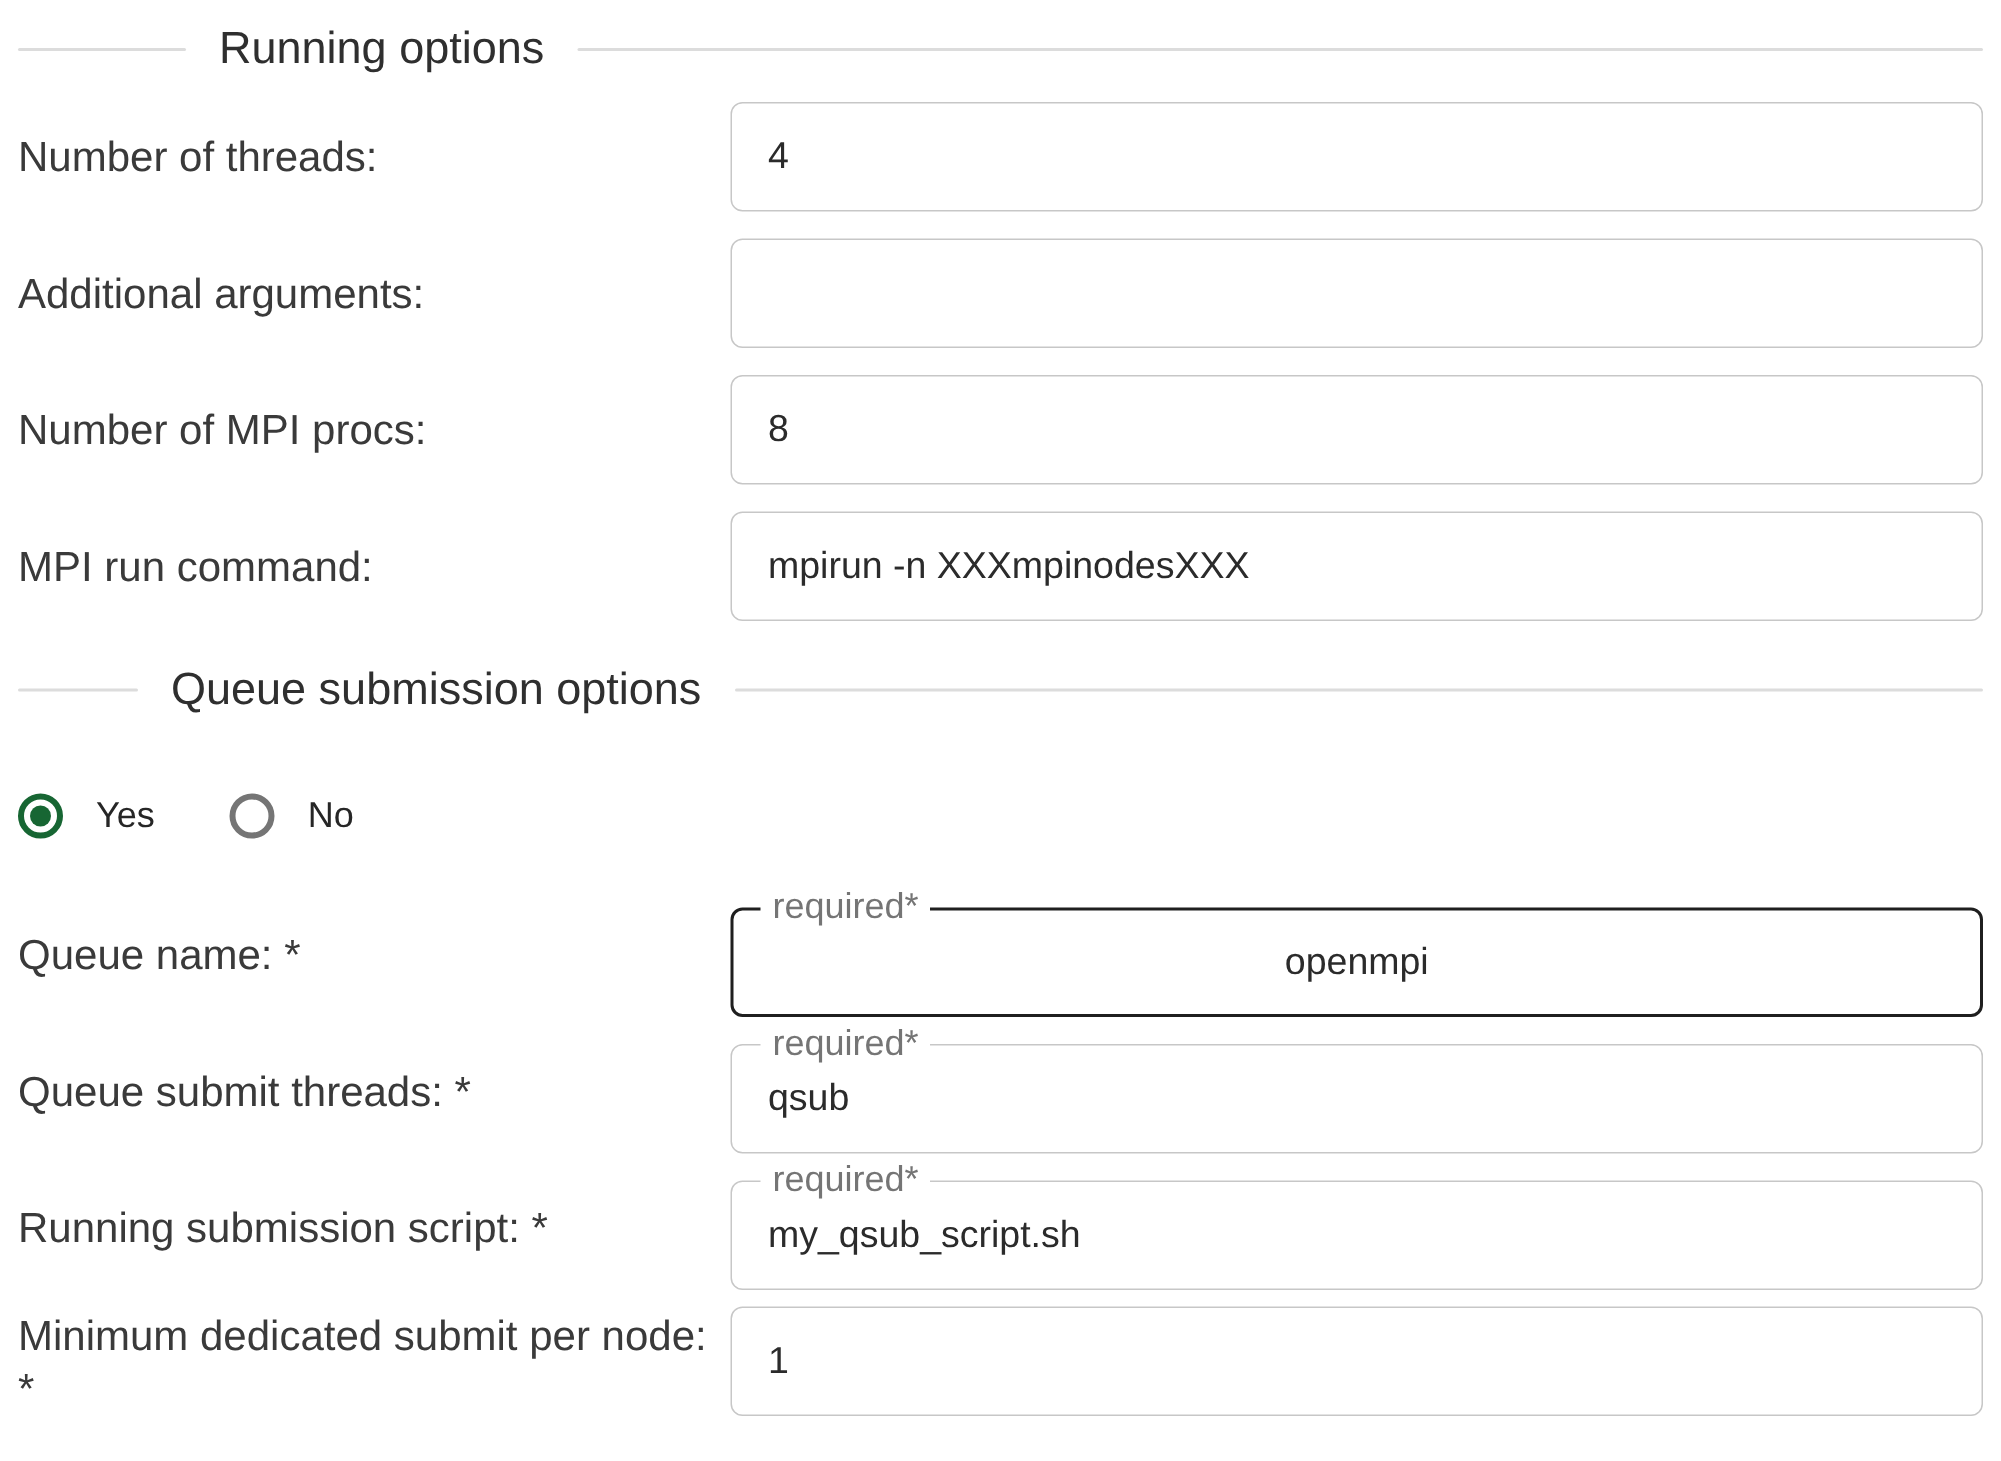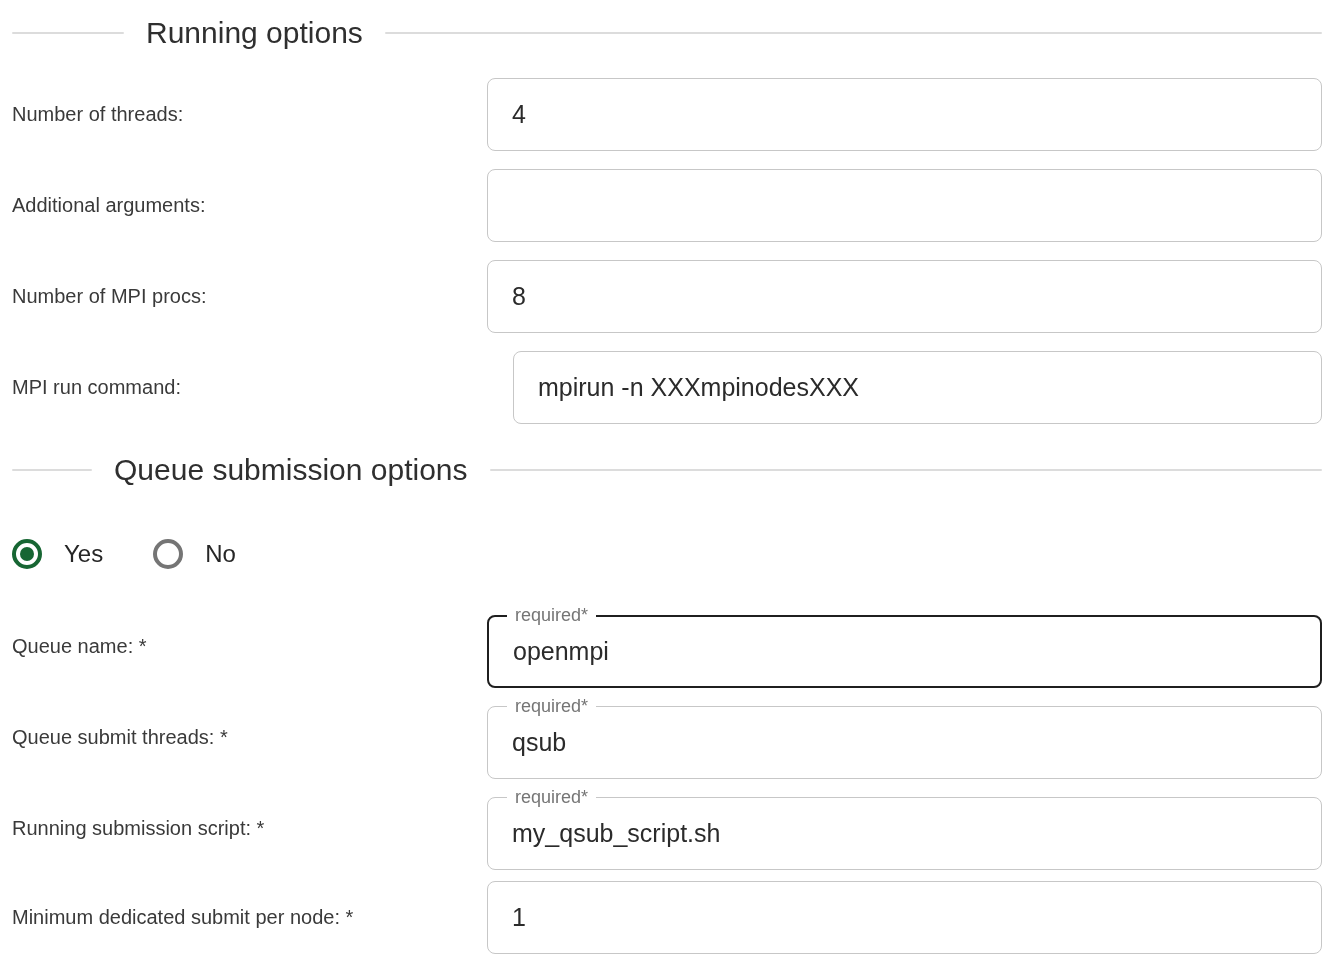--- a/index.html
+++ b/index.html
@@ -38,67 +38,67 @@
   .hline.hl-a { width: 112px; }
   .hline.hl-b { width: 80px; }
   .hline.fill { flex: 1; }
   .section-title {
     font-size: 30px;
     font-weight: 400;
     color: var(--title-text);
     margin: 0 22px;
     white-space: nowrap;
   }
-  .header-1 { margin-bottom: 30px; justify-content: flex-end; }
+  .header-1 { margin-bottom: 20px; justify-content: flex-end; }
   .header-2 { margin-bottom: 52px; }
 
   
   .form-row {
     display: flex;
     align-items: center;
     margin-bottom: 18px;
   }
   .field-label {
     width: 475px;
     flex: 0 0 475px;
-    font-size: 20px;
+    font-size: 28px;
     color: var(--label-text);
     line-height: 1.25;
   }
   .field-control { flex: 1; position: relative; }
 
   .text-input {
     width: 100%;
     height: 73px;
     border: 1px solid var(--input-border);
     border-radius: 8px;
     padding: 0 24px;
     font-family: "Liberation Sans", sans-serif;
     font-size: 25px;
     color: var(--value-text);
     background: #ffffff;
     outline: none;
     display: block;
   }
-  .text-input.focused { border: 2px solid var(--focused-border); }
-
-  .row-4 { margin-bottom: 31px; gap: 26px; }
+  .text-input.focused { border: 2px solid var(--focused-border); text-align: center; }
+
+  .row-4 { margin-bottom: 31px; }
 
   
   .legend-control { padding-top: 10px; }
   .legend-row { margin-bottom: 8px; }
   .legend {
     position: absolute;
     top: 0;
     left: 20px;
     height: 20px;
     line-height: 20px;
     background: #ffffff;
     padding: 0 8px;
-    font-size: 18px;
+    font-size: 24px;
     color: var(--required-text);
     z-index: 2;
     white-space: nowrap;
   }
   .last-row { margin-top: 11px; margin-bottom: 0; }
 
   
   .radio-row { height: 34px; margin-bottom: 34px; }
   .radio-group {
     display: flex;

